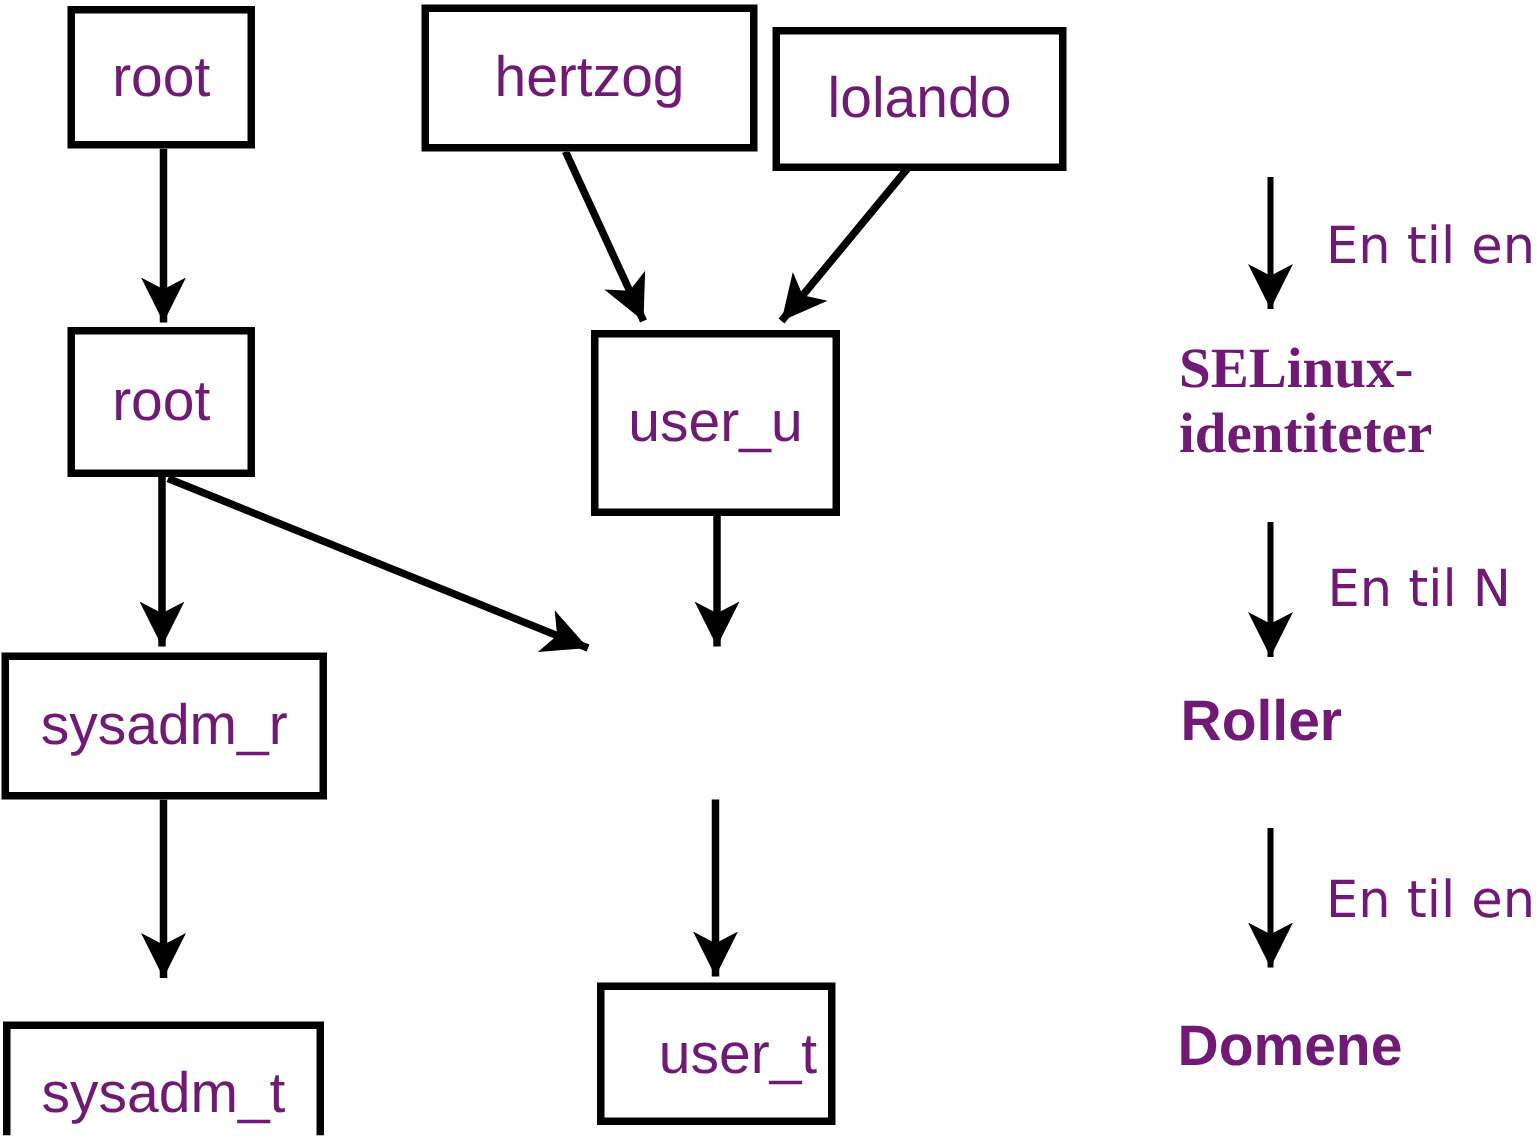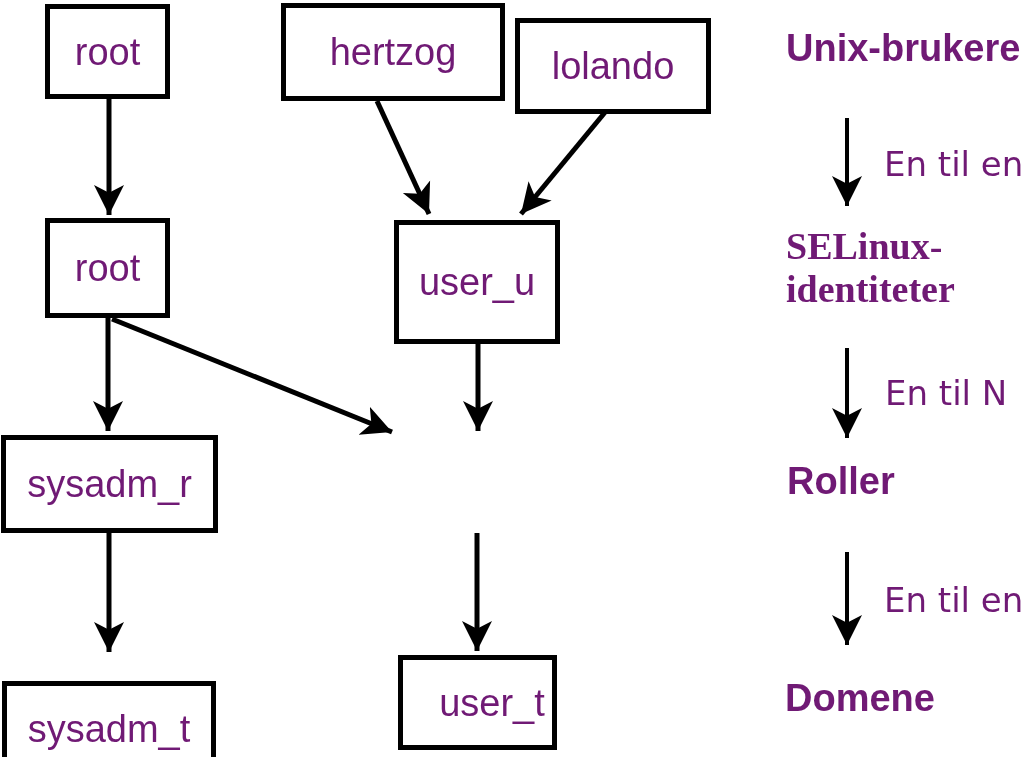--- a/index.html
+++ b/index.html
@@ -114,21 +114,20 @@
   <div class="node n-sysadm-r">
     <span>sysadm_r</span>
   </div>
   <div class="node n-sysadm-t">
     <span>sysadm_t</span>
   </div>
   <div class="node n-user-t">
     <span>user_t</span>
   </div>
 
-  <div class="legend-heading lh-unix">Unix-brukere</div>
 
   <div class="legend-note ln-1">En til en</div>
 
   <div class="legend-heading lh-selinux">
     <div>SELinux-</div>
     <div>identiteter</div>
   </div>
 
   <div class="legend-note ln-2">En til N</div>
 

